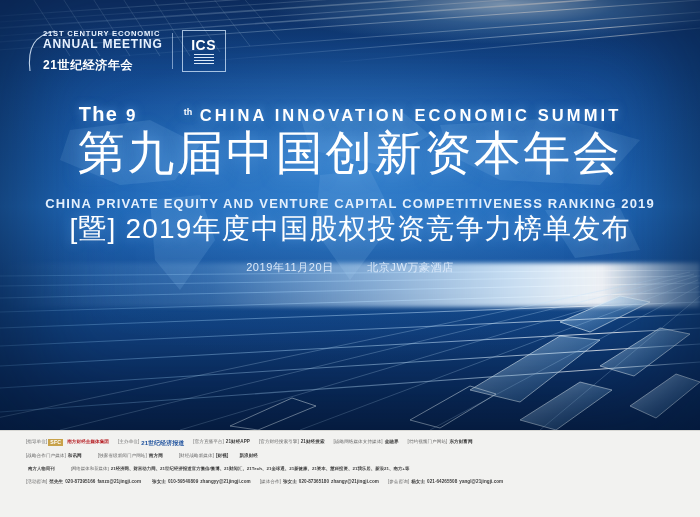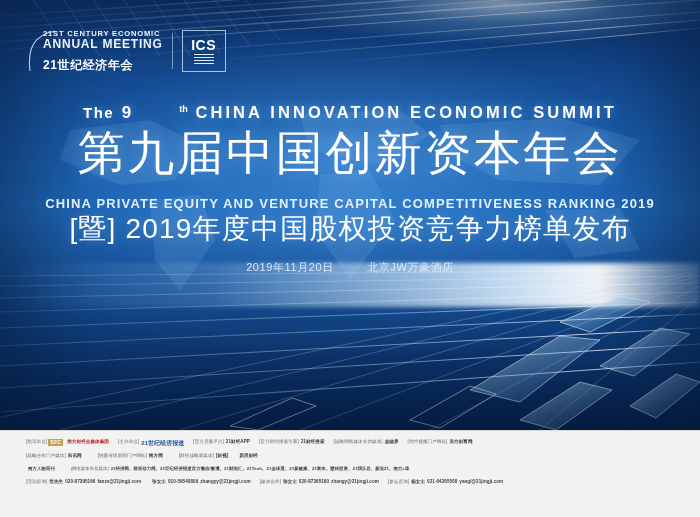--- a/index.html
+++ b/index.html
@@ -64,21 +64,21 @@
   .ics-b{width:20px;height:10px;margin-top:2px;
     background:repeating-linear-gradient(180deg, rgba(230,243,255,.95) 0 1px, rgba(230,243,255,0) 1px 3px);}
 
   
   .head{position:absolute;left:0;top:0;width:700px;text-align:center;}
   .kicker{
     position:absolute;left:0;top:103px;width:700px;
     font-size:16.5px;letter-spacing:3.1px;color:#ffffff;font-weight:700;white-space:nowrap;
     text-shadow:0 0 10px rgba(120,190,255,.6);
   }
-  .kicker .the{font-size:15px;letter-spacing:1.4px;}
+  .kicker .the{font-size:20px;letter-spacing:1.4px;}
   .kicker .num{font-size:17px;}
   .kicker .sup{font-size:9px;vertical-align:super;letter-spacing:0;margin-left:45px;}
   .title-cn{
     position:absolute;left:0;top:125px;width:700px;
     font-size:47px;line-height:1.18;letter-spacing:2.5px;color:#ffffff;font-weight:400;
     text-shadow:0 0 18px rgba(130,195,255,.55);
     white-space:nowrap;
     text-align:center;
   }
   .sub-en{

